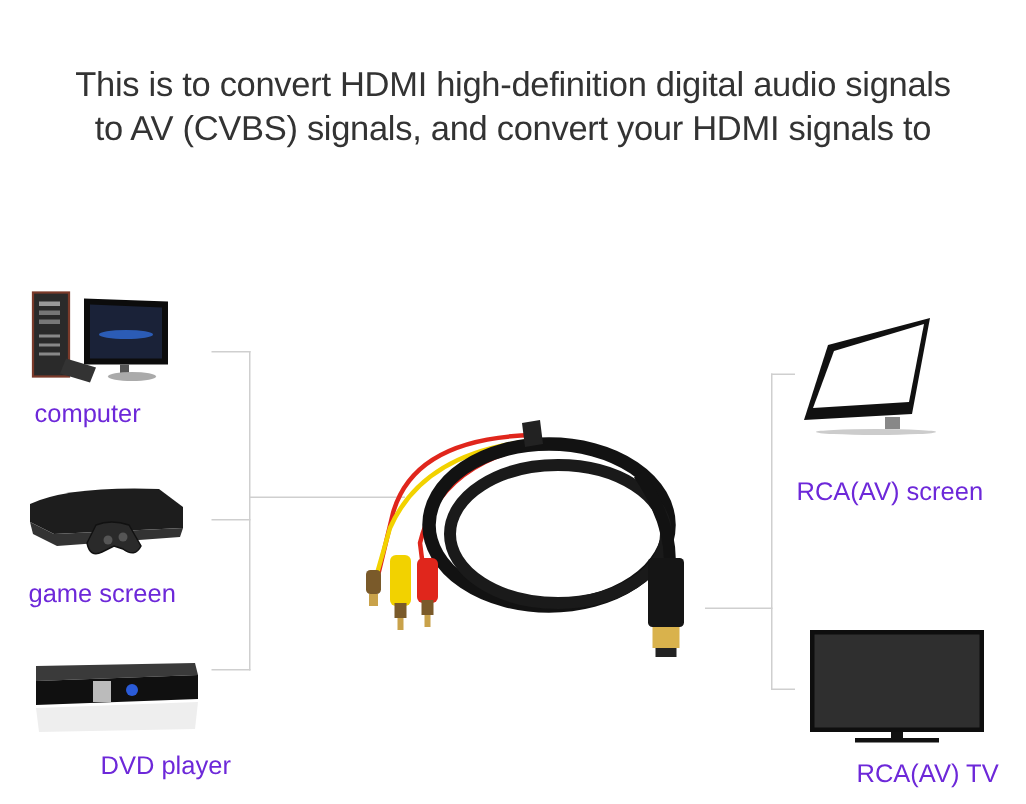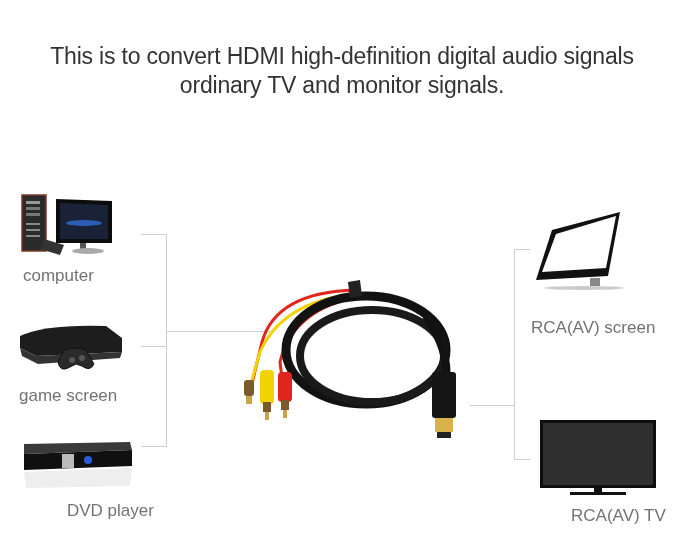--- a/index.html
+++ b/index.html
@@ -1,30 +1,30 @@
 <!DOCTYPE html>
 <html><head>
 <meta charset="utf-8">
 <style>
   html, body { margin:0; padding:0; }
   body { width:684px; height:536px; background:#ffffff; position:relative; overflow:hidden;
          font-family:"Liberation Sans", "DejaVu Sans", sans-serif; color:#3a3a3a; }
   .headline { position:absolute; left:0; top:42px; width:684px; text-align:center;
               font-size:23px; line-height:29px; color:#333; letter-spacing:-0.2px; }
   .headline span { display:block; }
-  .label { position:absolute; font-size:17px; color:#737373; }
+  .label { position:absolute; font-size:17px; color:#6d28d9; }
   .line { position:absolute; background:#cfcfcf; }
   .dev { position:absolute; }
 </style>
 </head>
 <body>
 
 <div class="headline">
   <span>This is to convert HDMI high-definition digital audio signals</span>
-  <span>ordinary TV and monitor signals.</span>
+  <span>to AV (CVBS) signals, and convert your HDMI signals to</span>
 </div>
 
 <div class="dev" style="left:18px;top:193px;width:100px;height:64px;">
   <svg width="100" height="64" viewBox="0 0 100 64">
     <rect x="4" y="2" width="24" height="56" fill="#2a2a2a" stroke="#7a3a2a" stroke-width="1.5"></rect>
     <rect x="8" y="8" width="14" height="3" fill="#999"></rect>
     <rect x="8" y="14" width="14" height="3" fill="#777"></rect>
     <rect x="8" y="20" width="14" height="3" fill="#777"></rect>
     <rect x="8" y="30" width="14" height="2" fill="#888"></rect>
     <rect x="8" y="36" width="14" height="2" fill="#888"></rect>

